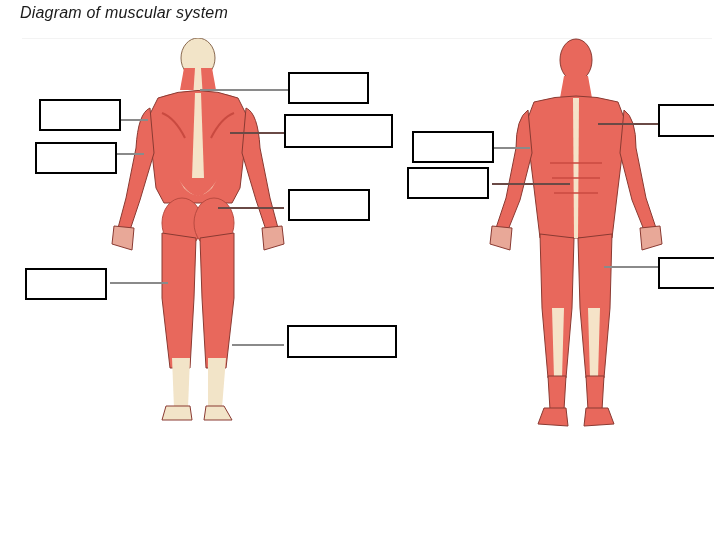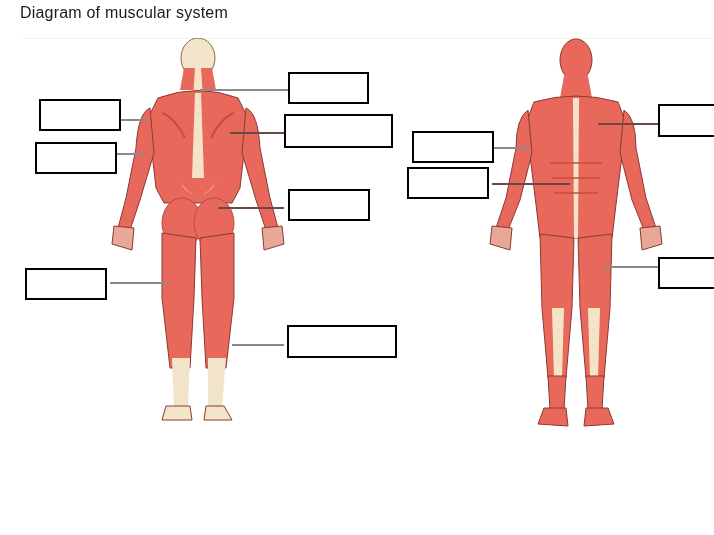--- a/index.html
+++ b/index.html
@@ -1,17 +1,17 @@
 <!DOCTYPE html>
 <html><head>
 <meta charset="utf-8">
 <style>
   html,body{margin:0;padding:0;background:#ffffff;}
   body{width:714px;height:535px;position:relative;overflow:hidden;font-family:"Liberation Sans",sans-serif;}
-  .title{position:absolute;left:20px;top:4px;font-size:16px;color:#1a1a1a;letter-spacing:0.2px;}
+  .title{position:absolute;left:20px;top:4px;font-size:16px;font-style:italic;color:#1a1a1a;letter-spacing:0.2px;}
   .rule{position:absolute;left:22px;top:38px;width:690px;height:1px;background:#f3f3f3;}
   .figure{position:absolute;top:38px;}
   .label-box{position:absolute;border:2px solid #000;background:#fff;box-sizing:border-box;}
   .leader{position:absolute;height:2px;background:#8a8a8a;}
   .leader.dark{background:#6a4a46;}
   svg{display:block;}
 </style>
 </head>
 <body>
 

